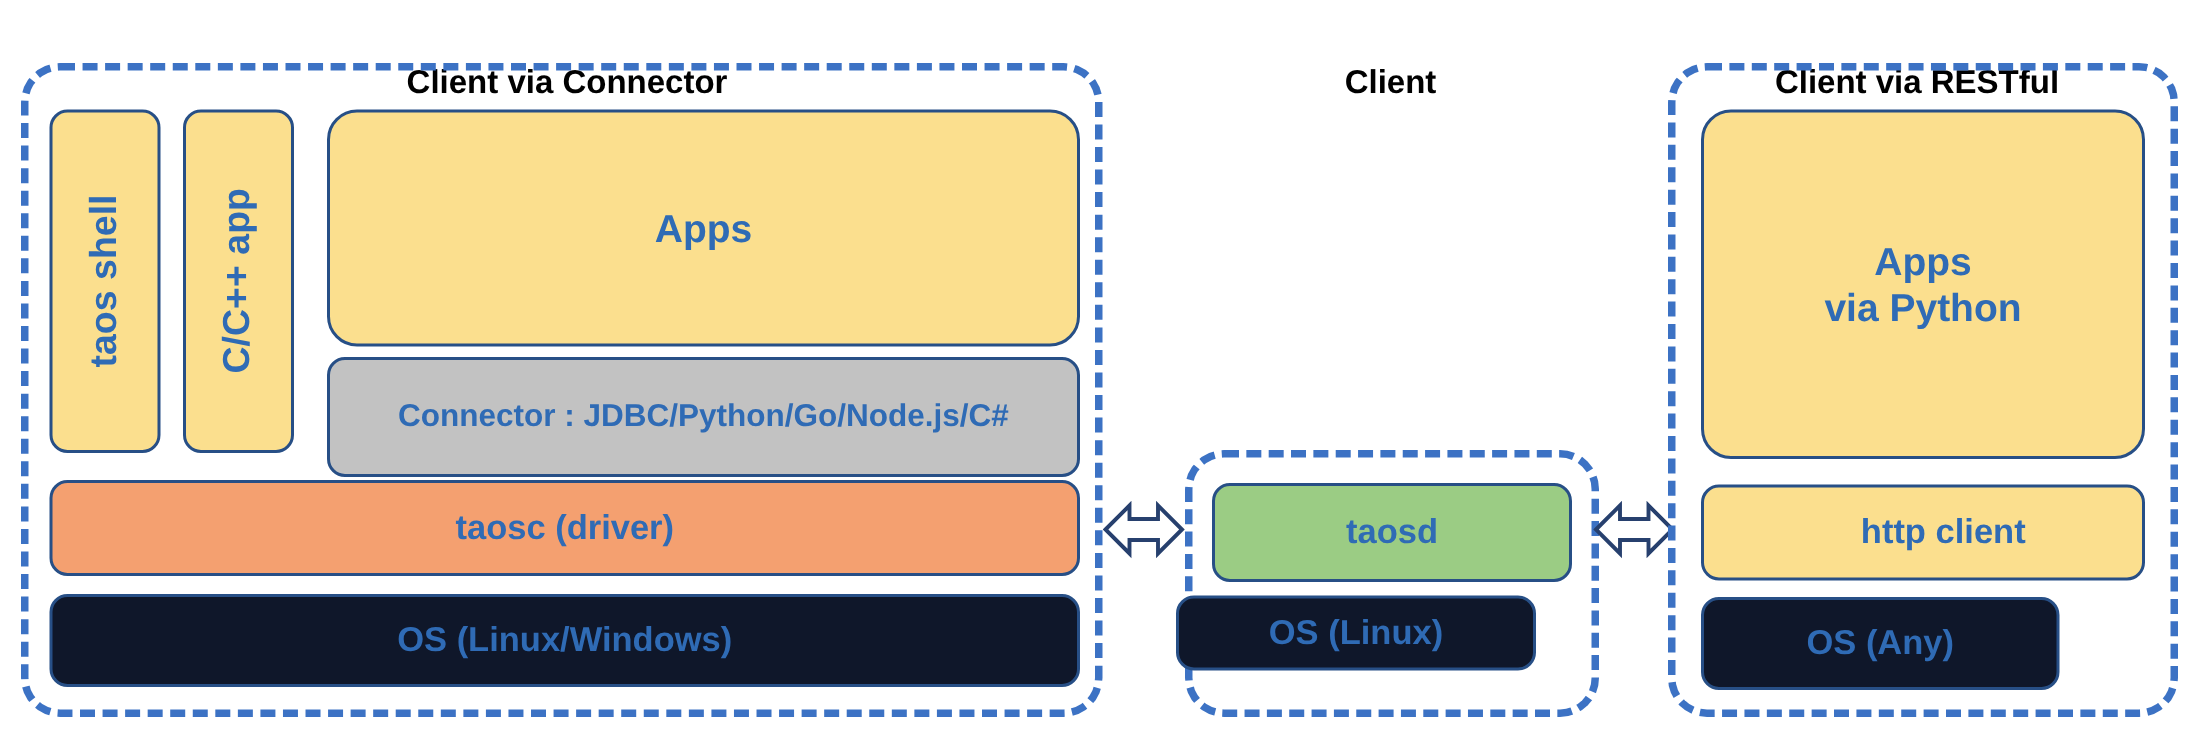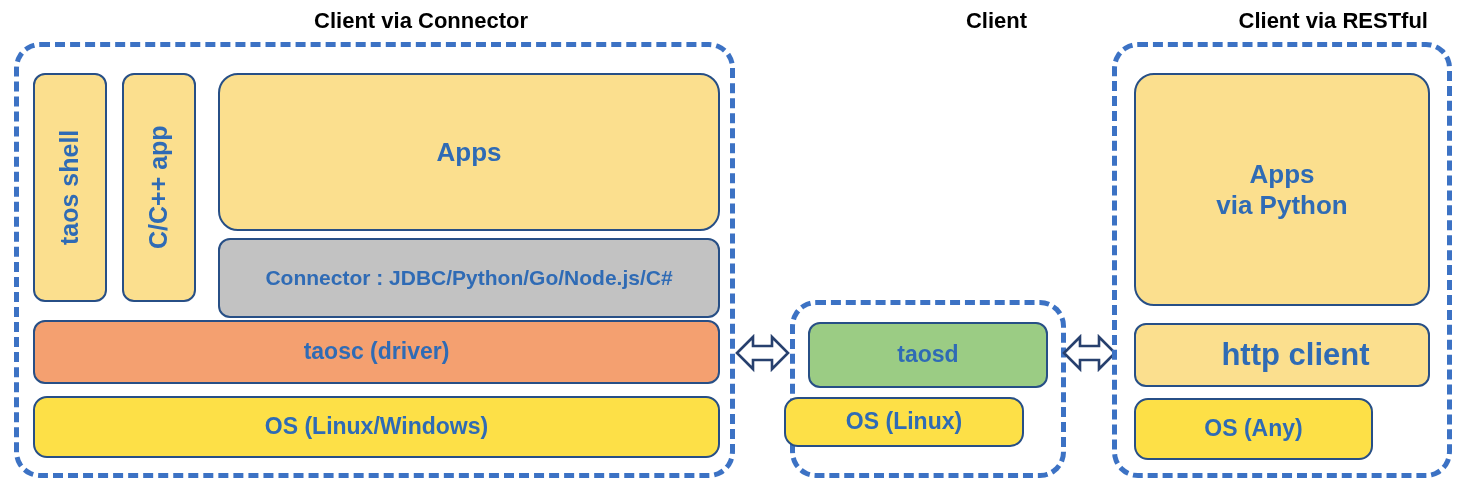--- a/index.html
+++ b/index.html
@@ -14,26 +14,27 @@
     position: relative;
     width: 1467px;
     height: 498px;
     background: #ffffff;
     overflow: hidden;
   }
 
   
   .section-title {
     position: absolute;
-    text-align: right;
+    text-align: center;
     font-weight: bold;
     font-size: 22px;
     color: #000000;
     letter-spacing: 0px;
     white-space: nowrap;
+    margin-top: 34px;
   }
 
   
   .dashed-group {
     position: absolute;
     border: 5px dashed #3c72c4;
     border-radius: 26px;
     box-sizing: border-box;
     background: transparent;
   }
@@ -46,21 +47,21 @@
     border-radius: 12px;
     color: #2f6bb5;
     font-weight: bold;
     display: flex;
     align-items: center;
     justify-content: center;
     text-align: center;
     line-height: 1.18;
   }
   .box.yellow { background: #fbdf8e; }
-  .box.blue   { background: #fde047; border-radius: 14px; }
+  .box.blue   { background: #0f172a; }
   .box.orange { background: #f4a070; text-align: right; }
   .box.green  { background: #9bcc84; }
   .box.gray   { background: #c2c2c2; }
 
   .box.vertical {
     writing-mode: vertical-rl;
     transform: rotate(180deg);
   }
 
   
@@ -112,17 +113,17 @@
     </svg>
   </div>
 
   <div class="dashed-group" style="left:1112px; top:42px; width:340px; height:436px;"></div>
 
   <div class="box yellow" style="left:1134px; top:73px; width:296px; height:233px; font-size:26px; border-radius:20px; flex-direction:column;">
     <span>Apps</span>
     <span>via Python</span>
   </div>
 
-  <div class="box yellow" style="left:1134px; top:323px; width:296px; height:64px; font-size:31px;padding-left:27px;">http client</div>
+  <div class="box yellow" style="left:1134px; top:323px; width:296px; height:64px; font-size:23px;padding-left:27px;">http client</div>
 
   <div class="box blue" style="left:1134px; top:398px; width:239px; height:62px; font-size:23px;">OS (Any)</div>
 
 </div>
 
 </body></html>

